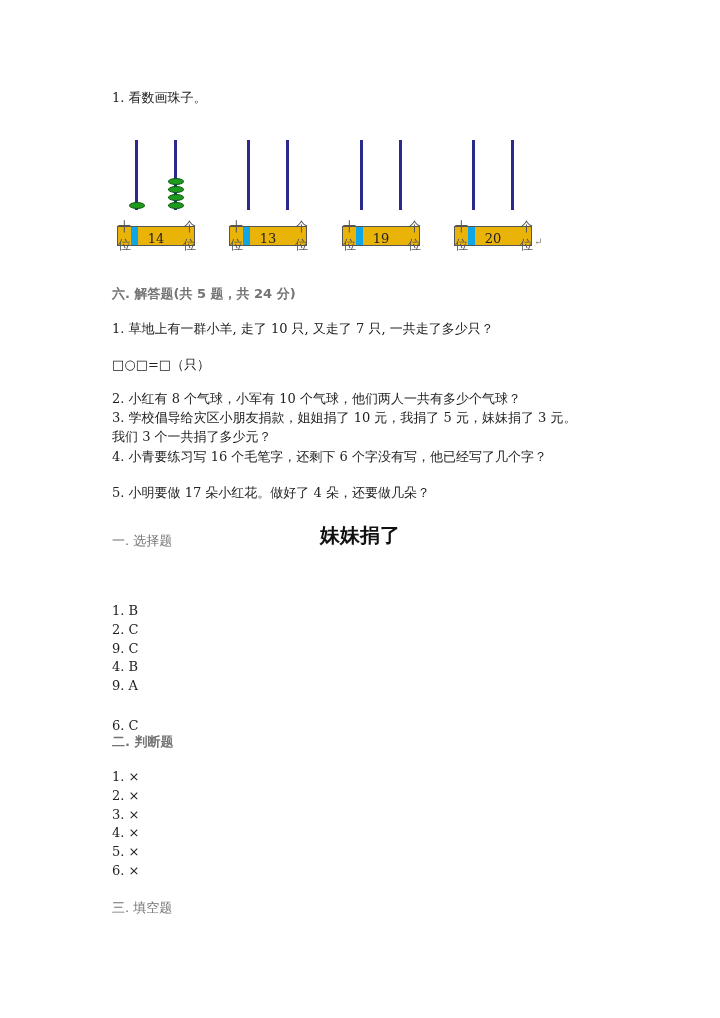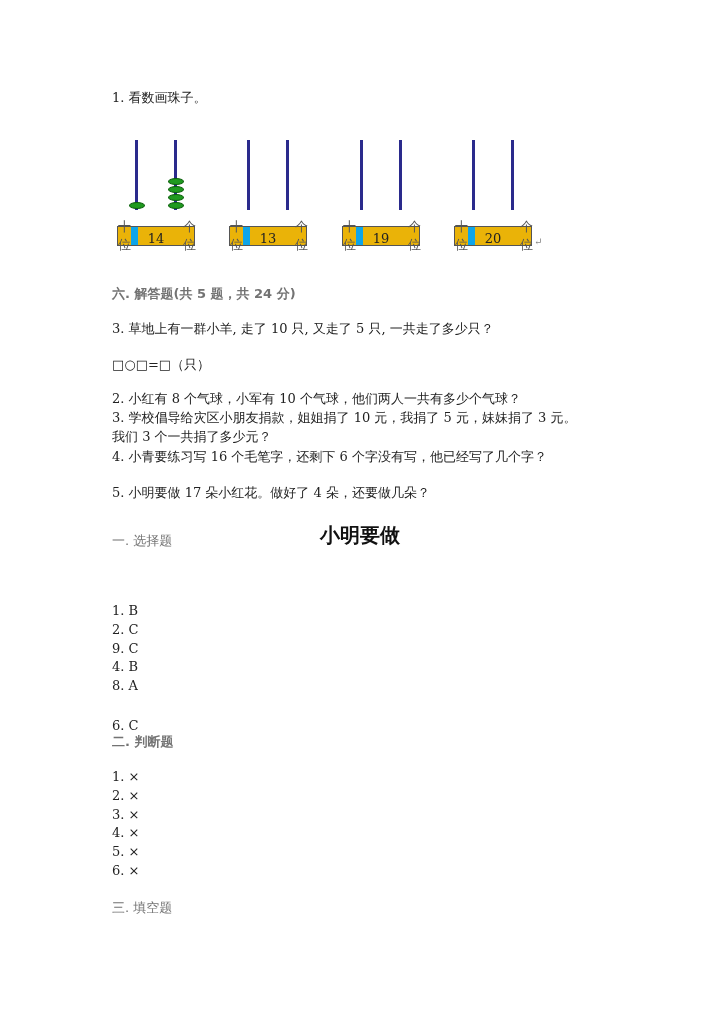--- a/index.html
+++ b/index.html
@@ -67,36 +67,36 @@
   <div class="rod" style="left:57px;"></div>
   <div class="label-box">
     <div class="label-cell">十位</div>
     <div class="label-cell">个位</div>
   </div>
   <div class="num">20</div>
 </div>
 <div class="abs return-mark" style="left:534px; top:236px;">↵</div>
 
 <div class="abs bold" style="left:112px; top:285px;">六. 解答题(共 5 题，共 24 分)</div>
-<div class="abs txt" style="left:112px; top:320px;">3. 草地上有一群小羊, 走了 10 只, 又走了 5 只, 一共走了多少只？</div>
+<div class="abs txt" style="left:112px; top:320px;">1. 草地上有一群小羊, 走了 10 只, 又走了 7 只, 一共走了多少只？</div>
 <div class="abs txt" style="left:112px; top:356px;">□○□=□（只）</div>
 <div class="abs txt" style="left:112px; top:390px;">2. 小红有 8 个气球，小军有 10 个气球，他们两人一共有多少个气球？</div>
 <div class="abs txt" style="left:112px; top:409px;">3. 学校倡导给灾区小朋友捐款，姐姐捐了 10 元，我捐了 5 元，妹妹捐了 3 元。</div>
 <div class="abs txt" style="left:112px; top:428px;">我们 3 个一共捐了多少元？</div>
 <div class="abs txt" style="left:112px; top:448px;">4. 小青要练习写 16 个毛笔字，还剩下 6 个字没有写，他已经写了几个字？</div>
 <div class="abs txt" style="left:112px; top:484px;">5. 小明要做 17 朵小红花。做好了 4 朵，还要做几朵？</div>
 
-<div class="abs title" style="left:0; width:720px; text-align:center; top:522px;">小明要做</div>
+<div class="abs title" style="left:0; width:720px; text-align:center; top:522px;">妹妹捐了</div>
 
 <div class="abs bold" style="left:112px; top:532px; font-weight:normal;">一. 选择题</div>
 <div class="abs txt" style="left:112px; top:602px;">1. B</div>
 <div class="abs txt" style="left:112px; top:621px;">2. C</div>
 <div class="abs txt" style="left:112px; top:640px;">9. C</div>
 <div class="abs txt" style="left:112px; top:658px;">4. B</div>
-<div class="abs txt" style="left:112px; top:677px;">8. A</div>
+<div class="abs txt" style="left:112px; top:677px;">9. A</div>
 <div class="abs txt" style="left:112px; top:696px;margin-top:21px;">6. C</div>
 
 <div class="abs bold" style="left:112px; top:733px; font-weight:bold;">二. 判断题</div>
 <div class="abs txt" style="left:112px; top:768px;">1. ×</div>
 <div class="abs txt" style="left:112px; top:787px;">2. ×</div>
 <div class="abs txt" style="left:112px; top:806px;">3. ×</div>
 <div class="abs txt" style="left:112px; top:824px;">4. ×</div>
 <div class="abs txt" style="left:112px; top:843px;">5. ×</div>
 <div class="abs txt" style="left:112px; top:862px;">6. ×</div>
 

